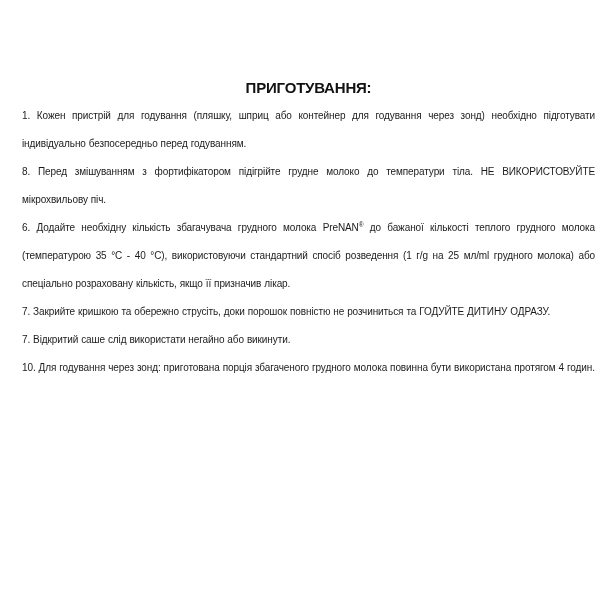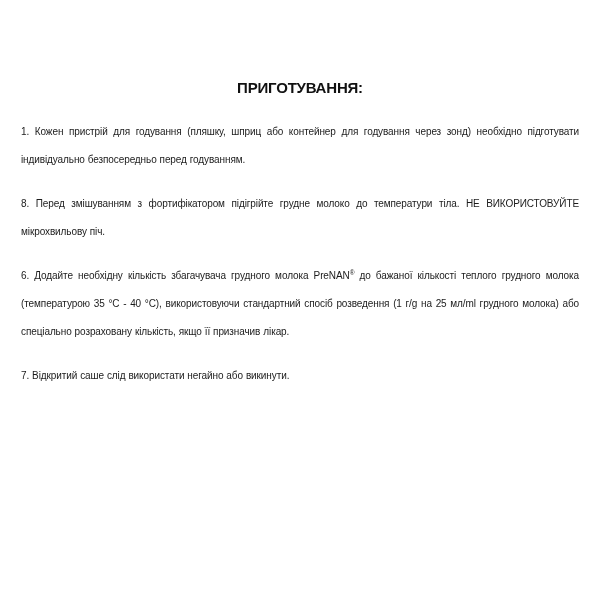--- a/index.html
+++ b/index.html
@@ -10,33 +10,33 @@
   body {
     width: 600px;
     height: 600px;
     overflow: hidden;
     font-family: "Liberation Sans", sans-serif;
     color: #1b1b1b;
   }
   main.sheet {
     box-sizing: border-box;
     width: 600px;
-    padding: 74px 5px 0 5px;
+    padding: 74px 5px 0 22px;
   }
   h1.title {
     margin: 0;
     font-size: 15px;
     font-weight: bold;
     line-height: 28px;
     text-align: center;
     letter-spacing: -0.2px;
     color: #111111;
   }
   p.item {
-    margin: 16px;
+    margin: 0;
     font-size: 10px;
     line-height: 28px;
     text-align: justify;
     letter-spacing: -0.1px;
     word-spacing: 0.3px;
     color: #1b1b1b;
   }
   p.item sup {
     font-size: 6.5px;
     line-height: 0;
@@ -44,14 +44,16 @@
   }
 </style>
 </head>
 <body>
 
 <main class="sheet">
   <h1 class="title">ПРИГОТУВАННЯ:</h1>
   <p class="item">1. Кожен пристрій для годування (пляшку, шприц або контейнер для годування через зонд) необхідно підготувати індивідуально безпосередньо перед годуванням.</p>
   <p class="item">8. Перед змішуванням з фортифікатором підігрійте грудне молоко до температури тіла. НЕ ВИКОРИСТОВУЙТЕ мікрохвильову піч.</p>
   <p class="item">6. Додайте необхідну кількість збагачувача грудного молока PreNAN<sup>®</sup> до бажаної кількості теплого грудного молока (температурою 35 °C - 40 °C), використовуючи стандартний спосіб розведення (1 г/g на 25 мл/ml грудного молока) або спеціально розраховану кількість, якщо її призначив лікар.</p>
+  <p class="item">7. Закрийте кришкою та обережно струсіть, доки порошок повністю не розчиниться та ГОДУЙТЕ ДИТИНУ ОДРАЗУ.</p>
   <p class="item">7. Відкритий саше слід використати негайно або викинути.</p>
+  <p class="item">10. Для годування через зонд: приготована порція збагаченого грудного молока повинна бути використана протягом 4 годин.</p>
 </main>
 
 </body></html>

